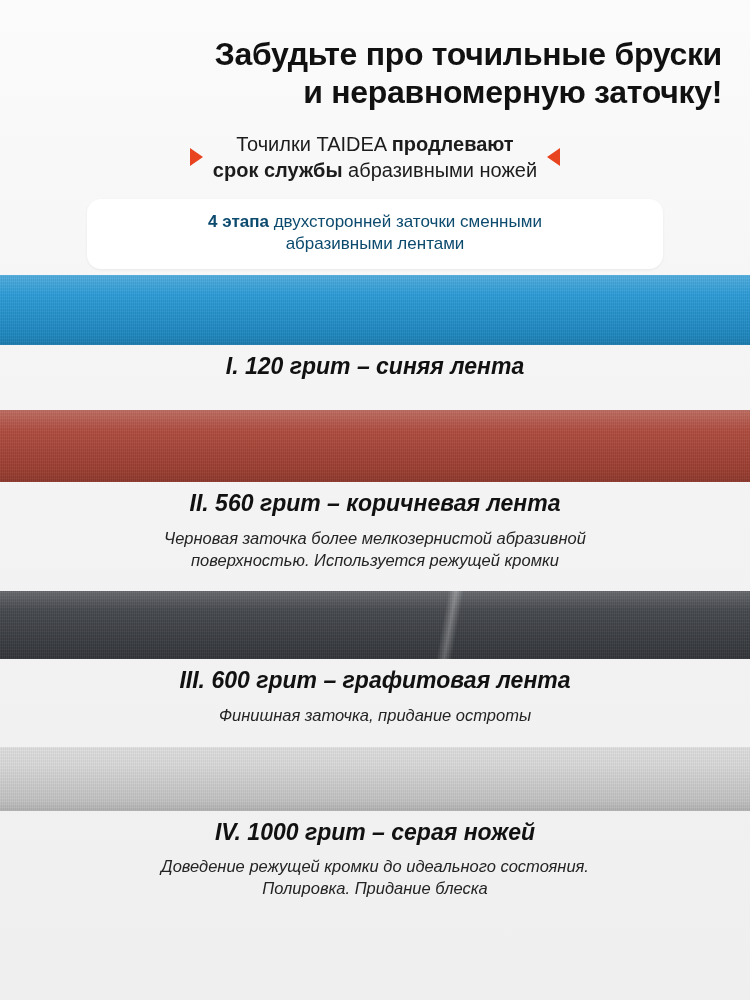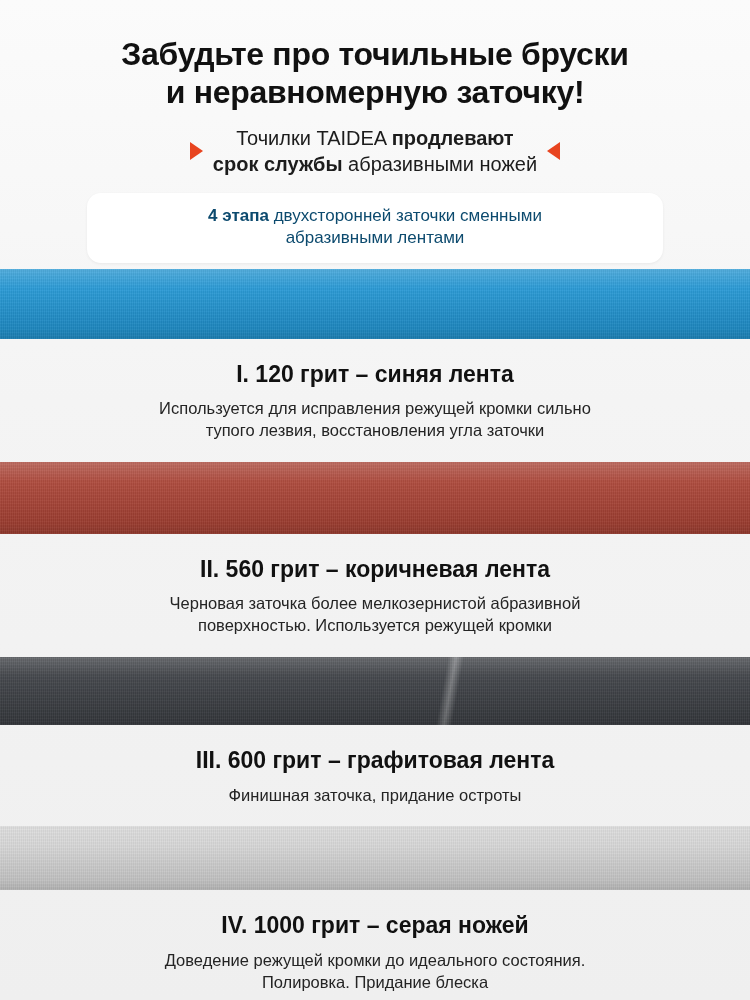--- a/index.html
+++ b/index.html
@@ -29,27 +29,28 @@
     padding: 36px 28px 0 28px;
     text-align: center;
   }
   .headline {
     font-size: 32px;
     font-weight: bold;
     line-height: 1.18;
     letter-spacing: -0.3px;
     color: #111;
     margin: 0;
+    text-align: right;
   }
   .headline .l2 {
     display: block;
   }
 
   .subline-wrap {
-    margin-top: 13px;
+    margin-top: 19px;
     display: flex;
     align-items: center;
     justify-content: center;
     gap: 10px;
   }
   .tri {
     width: 0;
     height: 0;
     flex: none;
   }
@@ -120,21 +121,22 @@
     left: 52%;
     width: 120px;
     height: 100%;
     background: linear-gradient(100deg, rgba(255,255,255,0) 44%, rgba(255,255,255,0.30) 50%, rgba(255,255,255,0) 56%);
     pointer-events: none;
   }
 
   
   .stage {
     text-align: center;
-    padding: 22px 40px 20px 40px;
+    padding: 8px 40px 20px 40px;
+    font-style: italic;
   }
   .stage-title {
     font-size: 23px;
     font-weight: bold;
     color: #111;
     margin: 0 0 10px 0;
     line-height: 1.2;
   }
   .stage-desc {
     font-size: 16.5px;
@@ -172,24 +174,20 @@
     </div>
   </div>
 
   <div class="spacer-sm"></div>
 
   <div class="band band-blue">
     <div class="sheen"></div>
   </div>
   <div class="stage">
     <div class="stage-title">I. 120 грит – синяя лента</div>
-    <div class="stage-desc">
-      <span>Используется для исправления режущей кромки сильно</span><br>
-      <span>тупого лезвия, восстановления угла заточки</span>
-    </div>
   </div>
 
   <div class="band band-brown">
     <div class="sheen"></div>
   </div>
   <div class="stage">
     <div class="stage-title">II. 560 грит – коричневая лента</div>
     <div class="stage-desc">
       <span>Черновая заточка более мелкозернистой абразивной</span><br>
       <span>поверхностью. Используется режущей кромки</span>

